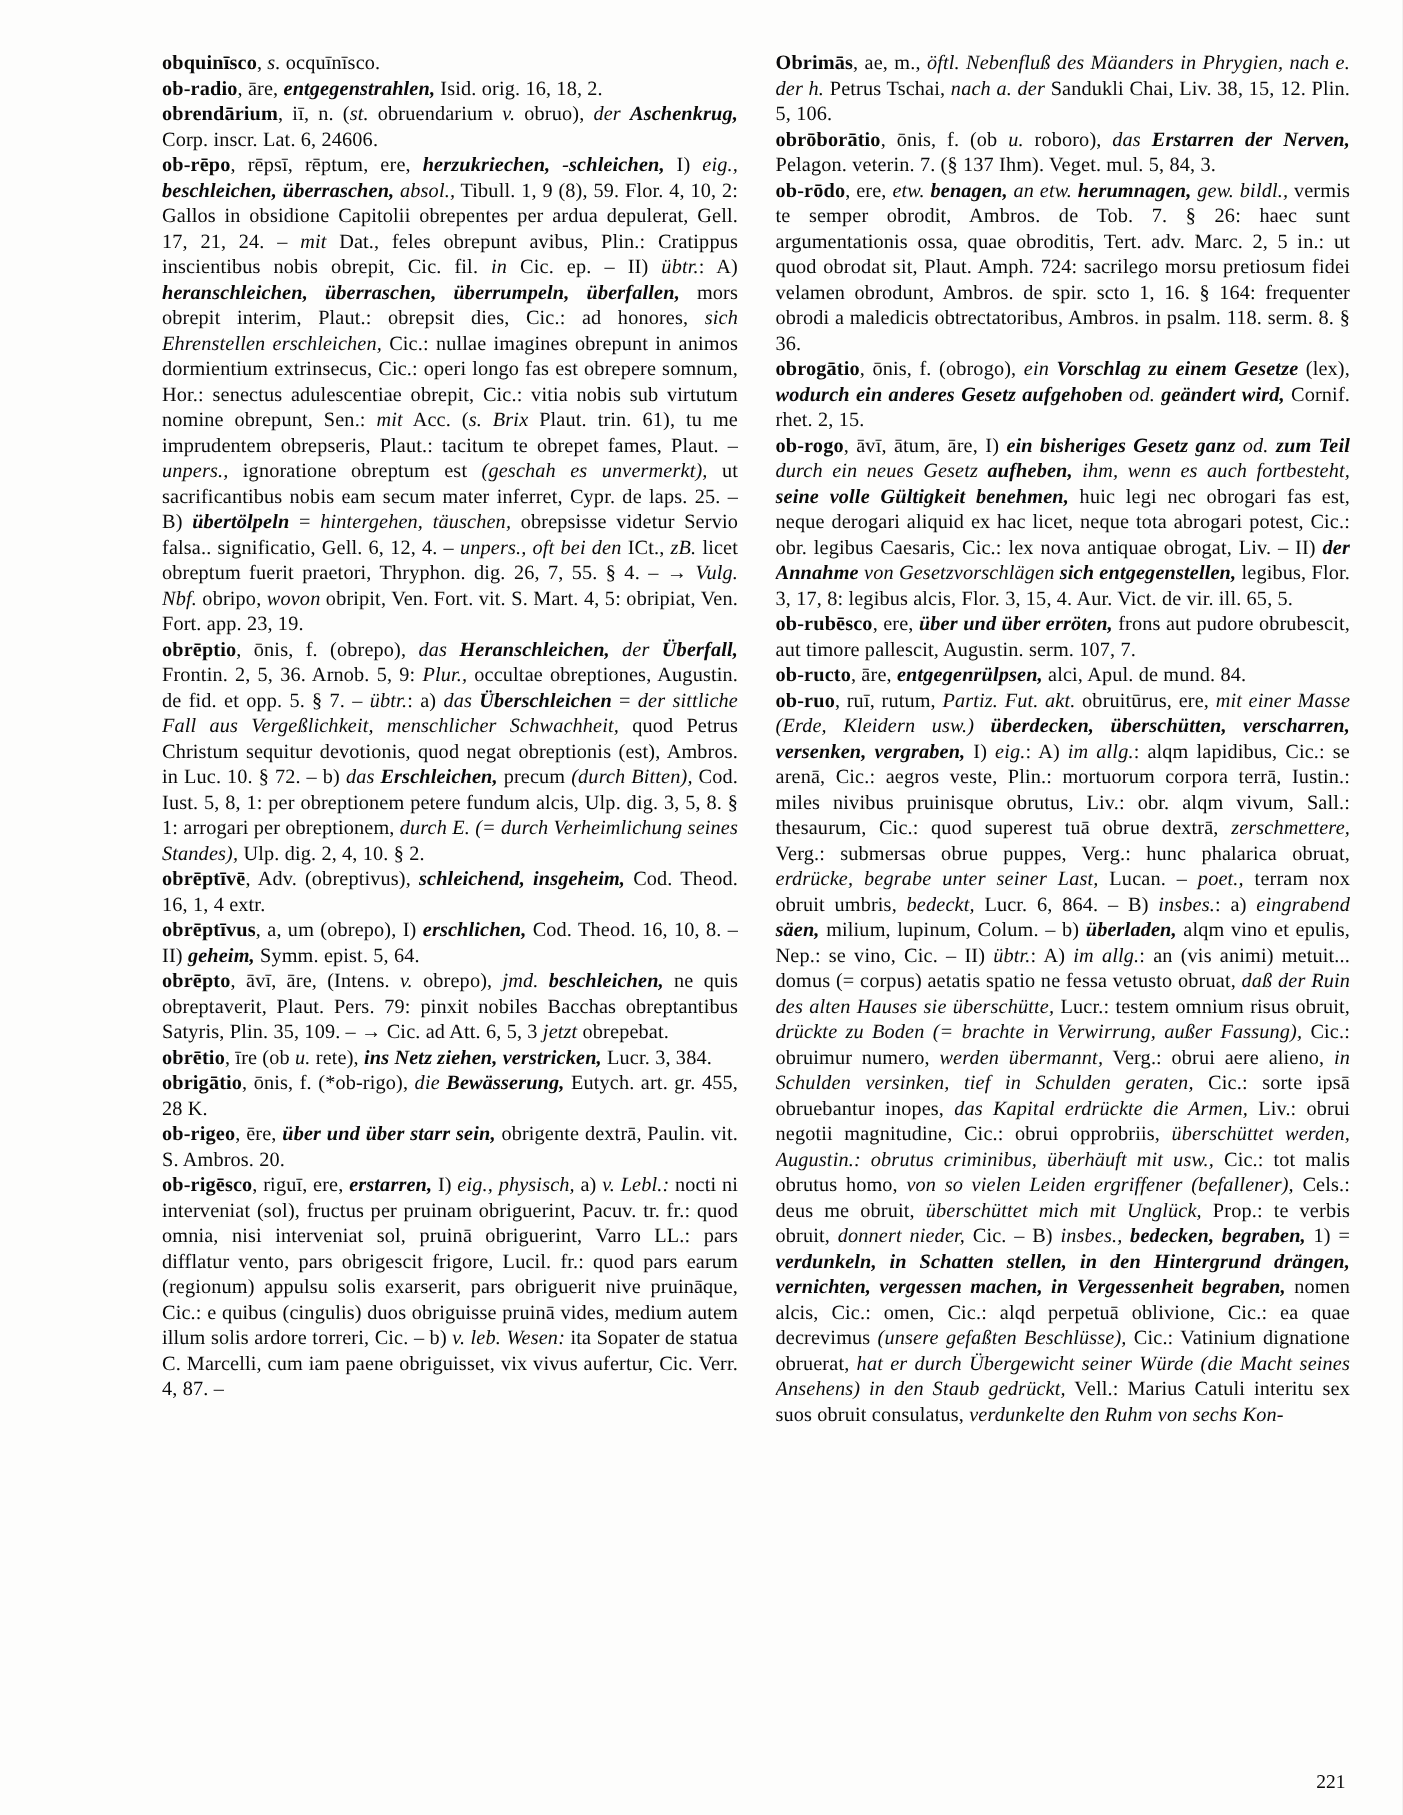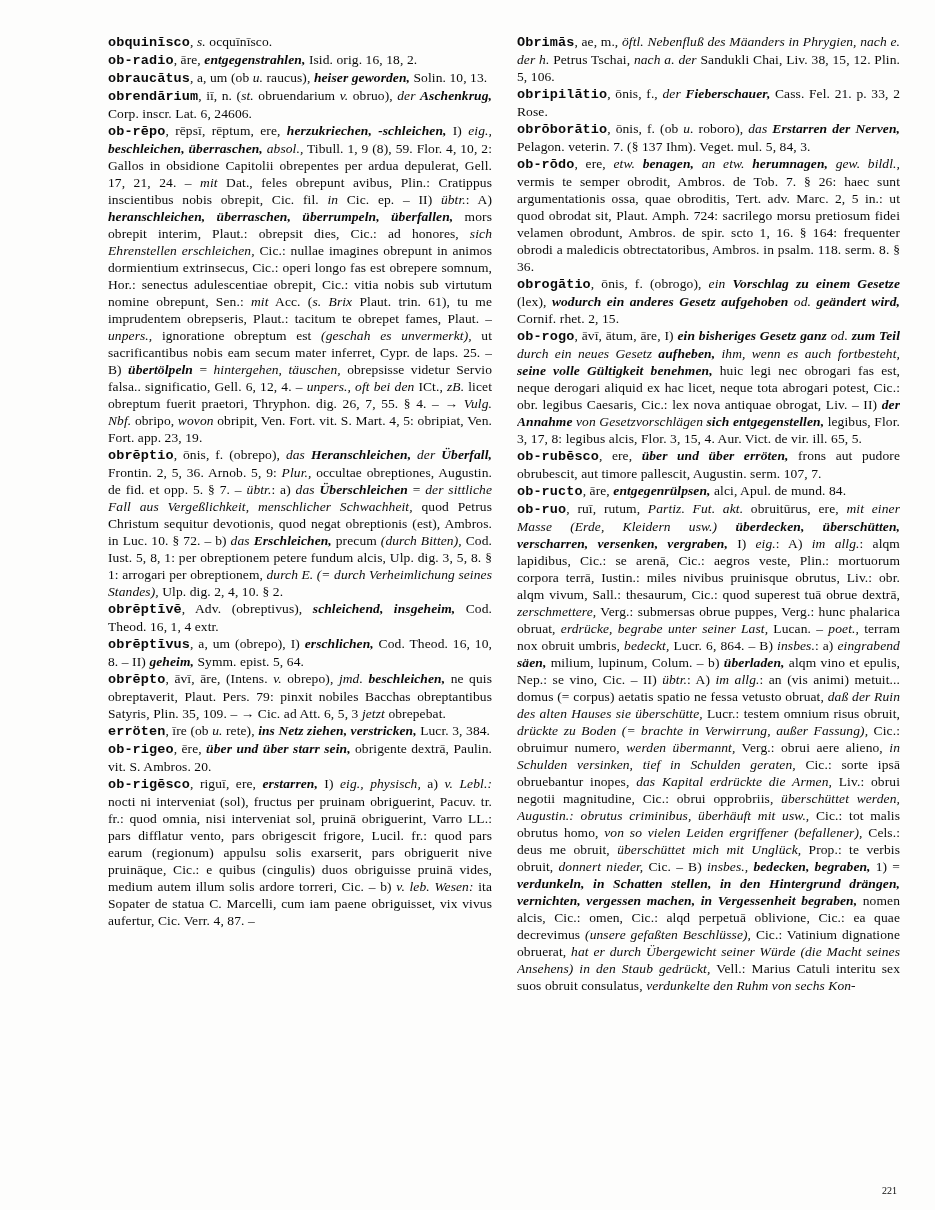--- a/index.html
+++ b/index.html
@@ -18,51 +18,50 @@
     overflow:hidden;
     text-align:justify;
     font-size:13.5px;
     line-height:17px;
     letter-spacing:0.1px;
   }
   .col-left{left:108px;width:384px;}
   .col-right{left:517px;width:383px;}
   .entry{margin:0;padding:0;}
   .s-r{font-weight:400;font-style:normal;}
-  .s-b{font-weight:700;font-style:normal;font-family:Liberation Mono, monospace;}
+  .s-b{font-weight:700;font-style:normal;}
   .s-i{font-weight:400;font-style:italic;}
   .s-bi{font-weight:700;font-style:italic;}
   .page-number{
     position:absolute;
     right:38px;bottom:14px;
-    font-size:10px;
+    font-size:13px;
     color:#0a0a0a;
   }
 </style>
 </head>
 <body>
 
 <div class="page">
   <div class="col col-left">
       <p class="entry"><span class="s-b">obquinīsco</span><span class="s-r">, </span><span class="s-i">s.</span><span class="s-r"> ocquīnīsco.</span></p>
       <p class="entry"><span class="s-b">ob-radio</span><span class="s-r">, āre, </span><span class="s-bi">entgegenstrahlen,</span><span class="s-r"> Isid. orig. 16, 18, 2.</span></p>
-      <p class="entry"><span class="s-b">obraucātus</span><span class="s-r">, a, um (ob </span><span class="s-i">u.</span><span class="s-r"> raucus), </span><span class="s-bi">heiser geworden,</span><span class="s-r"> Solin. 10, 13.</span></p>
       <p class="entry"><span class="s-b">obrendārium</span><span class="s-r">, iī, n. (</span><span class="s-i">st.</span><span class="s-r"> obruendarium </span><span class="s-i">v.</span><span class="s-r"> obruo), </span><span class="s-i">der</span><span class="s-r"> </span><span class="s-bi">Aschenkrug,</span><span class="s-r"> Corp. inscr. Lat. 6, 24606.</span></p>
       <p class="entry"><span class="s-b">ob-rēpo</span><span class="s-r">, rēpsī, rēptum, ere, </span><span class="s-bi">herzukriechen, -schleichen,</span><span class="s-r"> I) </span><span class="s-i">eig.,</span><span class="s-r"> </span><span class="s-bi">beschleichen, überraschen,</span><span class="s-r"> </span><span class="s-i">absol.,</span><span class="s-r"> Tibull. 1, 9 (8), 59. Flor. 4, 10, 2: Gallos in obsidione Capitolii obrepentes per ardua depulerat, Gell. 17, 21, 24. – </span><span class="s-i">mit</span><span class="s-r"> Dat., feles obrepunt avibus, Plin.: Cratippus inscientibus nobis obrepit, Cic. fil. </span><span class="s-i">in</span><span class="s-r"> Cic. ep. – II) </span><span class="s-i">übtr.</span><span class="s-r">: A) </span><span class="s-bi">heranschleichen, überraschen, überrumpeln, überfallen,</span><span class="s-r"> mors obrepit interim, Plaut.: obrepsit dies, Cic.: ad honores, </span><span class="s-i">sich Ehrenstellen erschleichen,</span><span class="s-r"> Cic.: nullae imagines obrepunt in animos dormientium extrinsecus, Cic.: operi longo fas est obrepere somnum, Hor.: senectus adulescentiae obrepit, Cic.: vitia nobis sub virtutum nomine obrepunt, Sen.: </span><span class="s-i">mit</span><span class="s-r"> Acc. (</span><span class="s-i">s. Brix</span><span class="s-r"> Plaut. trin. 61), tu me imprudentem obrepseris, Plaut.: tacitum te obrepet fames, Plaut. – </span><span class="s-i">unpers.,</span><span class="s-r"> ignoratione obreptum est </span><span class="s-i">(geschah es unvermerkt),</span><span class="s-r"> ut sacrificantibus nobis eam secum mater inferret, Cypr. de laps. 25. – B) </span><span class="s-bi">übertölpeln</span><span class="s-r"> = </span><span class="s-i">hintergehen, täuschen,</span><span class="s-r"> obrepsisse videtur Servio falsa.. significatio, Gell. 6, 12, 4. – </span><span class="s-i">unpers., oft bei den</span><span class="s-r"> ICt., </span><span class="s-i">zB.</span><span class="s-r"> licet obreptum fuerit praetori, Thryphon. dig. 26, 7, 55. § 4. – → </span><span class="s-i">Vulg. Nbf.</span><span class="s-r"> obripo, </span><span class="s-i">wovon</span><span class="s-r"> obripit, Ven. Fort. vit. S. Mart. 4, 5: obripiat, Ven. Fort. app. 23, 19.</span></p>
       <p class="entry"><span class="s-b">obrēptio</span><span class="s-r">, ōnis, f. (obrepo), </span><span class="s-i">das</span><span class="s-r"> </span><span class="s-bi">Heranschleichen,</span><span class="s-r"> </span><span class="s-i">der</span><span class="s-r"> </span><span class="s-bi">Überfall,</span><span class="s-r"> Frontin. 2, 5, 36. Arnob. 5, 9: </span><span class="s-i">Plur.,</span><span class="s-r"> occultae obreptiones, Augustin. de fid. et opp. 5. § 7. – </span><span class="s-i">übtr.</span><span class="s-r">: a) </span><span class="s-i">das</span><span class="s-r"> </span><span class="s-bi">Überschleichen</span><span class="s-r"> = </span><span class="s-i">der sittliche Fall aus Vergeßlichkeit, menschlicher Schwachheit,</span><span class="s-r"> quod Petrus Christum sequitur devotionis, quod negat obreptionis (est), Ambros. in Luc. 10. § 72. – b) </span><span class="s-i">das</span><span class="s-r"> </span><span class="s-bi">Erschleichen,</span><span class="s-r"> precum </span><span class="s-i">(durch Bitten),</span><span class="s-r"> Cod. Iust. 5, 8, 1: per obreptionem petere fundum alcis, Ulp. dig. 3, 5, 8. § 1: arrogari per obreptionem, </span><span class="s-i">durch E. (= durch Verheimlichung seines Standes),</span><span class="s-r"> Ulp. dig. 2, 4, 10. § 2.</span></p>
       <p class="entry"><span class="s-b">obrēptīvē</span><span class="s-r">, Adv. (obreptivus), </span><span class="s-bi">schleichend, insgeheim,</span><span class="s-r"> Cod. Theod. 16, 1, 4 extr.</span></p>
       <p class="entry"><span class="s-b">obrēptīvus</span><span class="s-r">, a, um (obrepo), I) </span><span class="s-bi">erschlichen,</span><span class="s-r"> Cod. Theod. 16, 10, 8. – II) </span><span class="s-bi">geheim,</span><span class="s-r"> Symm. epist. 5, 64.</span></p>
       <p class="entry"><span class="s-b">obrēpto</span><span class="s-r">, āvī, āre, (Intens. </span><span class="s-i">v.</span><span class="s-r"> obrepo), </span><span class="s-i">jmd.</span><span class="s-r"> </span><span class="s-bi">beschleichen,</span><span class="s-r"> ne quis obreptaverit, Plaut. Pers. 79: pinxit nobiles Bacchas obreptantibus Satyris, Plin. 35, 109. – → Cic. ad Att. 6, 5, 3 </span><span class="s-i">jetzt</span><span class="s-r"> obrepebat.</span></p>
-      <p class="entry"><span class="s-b">erröten</span><span class="s-r">, īre (ob </span><span class="s-i">u.</span><span class="s-r"> rete), </span><span class="s-bi">ins Netz ziehen, verstricken,</span><span class="s-r"> Lucr. 3, 384.</span></p>
+      <p class="entry"><span class="s-b">obrētio</span><span class="s-r">, īre (ob </span><span class="s-i">u.</span><span class="s-r"> rete), </span><span class="s-bi">ins Netz ziehen, verstricken,</span><span class="s-r"> Lucr. 3, 384.</span></p>
+      <p class="entry"><span class="s-b">obrigātio</span><span class="s-r">, ōnis, f. (*ob-rigo), </span><span class="s-i">die</span><span class="s-r"> </span><span class="s-bi">Bewässerung,</span><span class="s-r"> Eutych. art. gr. 455, 28 K.</span></p>
       <p class="entry"><span class="s-b">ob-rigeo</span><span class="s-r">, ēre, </span><span class="s-bi">über und über starr sein,</span><span class="s-r"> obrigente dextrā, Paulin. vit. S. Ambros. 20.</span></p>
       <p class="entry"><span class="s-b">ob-rigēsco</span><span class="s-r">, riguī, ere, </span><span class="s-bi">erstarren,</span><span class="s-r"> I) </span><span class="s-i">eig., physisch,</span><span class="s-r"> a) </span><span class="s-i">v. Lebl.:</span><span class="s-r"> nocti ni interveniat (sol), fructus per pruinam obriguerint, Pacuv. tr. fr.: quod omnia, nisi interveniat sol, pruinā obriguerint, Varro LL.: pars difflatur vento, pars obrigescit frigore, Lucil. fr.: quod pars earum (regionum) appulsu solis exarserit, pars obriguerit nive pruināque, Cic.: e quibus (cingulis) duos obriguisse pruinā vides, medium autem illum solis ardore torreri, Cic. – b) </span><span class="s-i">v. leb. Wesen:</span><span class="s-r"> ita Sopater de statua C. Marcelli, cum iam paene obriguisset, vix vivus aufertur, Cic. Verr. 4, 87. –</span></p>
     </div>
   <div class="col col-right">
       <p class="entry"><span class="s-b">Obrimās</span><span class="s-r">, ae, m., </span><span class="s-i">öftl. Nebenfluß des Mäanders in Phrygien, nach e. der h.</span><span class="s-r"> Petrus Tschai, </span><span class="s-i">nach a. der</span><span class="s-r"> Sandukli Chai, Liv. 38, 15, 12. Plin. 5, 106.</span></p>
-      <p class="entry"><span class="s-b">obripilātio</span><span class="s-r">, ōnis, f., </span><span class="s-i">der</span><span class="s-r"> </span><span class="s-bi">Fieberschauer,</span><span class="s-r"> Cass. Fel. 21. p. 33, 2 Rose.</span></p>
       <p class="entry"><span class="s-b">obrōborātio</span><span class="s-r">, ōnis, f. (ob </span><span class="s-i">u.</span><span class="s-r"> roboro), </span><span class="s-i">das</span><span class="s-r"> </span><span class="s-bi">Erstarren der Nerven,</span><span class="s-r"> Pelagon. veterin. 7. (§ 137 Ihm). Veget. mul. 5, 84, 3.</span></p>
       <p class="entry"><span class="s-b">ob-rōdo</span><span class="s-r">, ere, </span><span class="s-i">etw.</span><span class="s-r"> </span><span class="s-bi">benagen,</span><span class="s-r"> </span><span class="s-i">an etw.</span><span class="s-r"> </span><span class="s-bi">herumnagen,</span><span class="s-r"> </span><span class="s-i">gew. bildl.,</span><span class="s-r"> vermis te semper obrodit, Ambros. de Tob. 7. § 26: haec sunt argumentationis ossa, quae obroditis, Tert. adv. Marc. 2, 5 in.: ut quod obrodat sit, Plaut. Amph. 724: sacrilego morsu pretiosum fidei velamen obrodunt, Ambros. de spir. scto 1, 16. § 164: frequenter obrodi a maledicis obtrectatoribus, Ambros. in psalm. 118. serm. 8. § 36.</span></p>
       <p class="entry"><span class="s-b">obrogātio</span><span class="s-r">, ōnis, f. (obrogo), </span><span class="s-i">ein</span><span class="s-r"> </span><span class="s-bi">Vorschlag zu einem Gesetze</span><span class="s-r"> (lex), </span><span class="s-bi">wodurch ein anderes Gesetz aufgehoben</span><span class="s-r"> </span><span class="s-i">od.</span><span class="s-r"> </span><span class="s-bi">geändert wird,</span><span class="s-r"> Cornif. rhet. 2, 15.</span></p>
       <p class="entry"><span class="s-b">ob-rogo</span><span class="s-r">, āvī, ātum, āre, I) </span><span class="s-bi">ein bisheriges Gesetz ganz</span><span class="s-r"> </span><span class="s-i">od.</span><span class="s-r"> </span><span class="s-bi">zum Teil</span><span class="s-r"> </span><span class="s-i">durch ein neues Gesetz</span><span class="s-r"> </span><span class="s-bi">aufheben,</span><span class="s-r"> </span><span class="s-i">ihm, wenn es auch fortbesteht,</span><span class="s-r"> </span><span class="s-bi">seine volle Gültigkeit benehmen,</span><span class="s-r"> huic legi nec obrogari fas est, neque derogari aliquid ex hac licet, neque tota abrogari potest, Cic.: obr. legibus Caesaris, Cic.: lex nova antiquae obrogat, Liv. – II) </span><span class="s-bi">der Annahme</span><span class="s-r"> </span><span class="s-i">von Gesetzvorschlägen</span><span class="s-r"> </span><span class="s-bi">sich entgegenstellen,</span><span class="s-r"> legibus, Flor. 3, 17, 8: legibus alcis, Flor. 3, 15, 4. Aur. Vict. de vir. ill. 65, 5.</span></p>
       <p class="entry"><span class="s-b">ob-rubēsco</span><span class="s-r">, ere, </span><span class="s-bi">über und über erröten,</span><span class="s-r"> frons aut pudore obrubescit, aut timore pallescit, Augustin. serm. 107, 7.</span></p>
       <p class="entry"><span class="s-b">ob-ructo</span><span class="s-r">, āre, </span><span class="s-bi">entgegenrülpsen,</span><span class="s-r"> alci, Apul. de mund. 84.</span></p>
       <p class="entry"><span class="s-b">ob-ruo</span><span class="s-r">, ruī, rutum, </span><span class="s-i">Partiz. Fut. akt.</span><span class="s-r"> obruitūrus, ere, </span><span class="s-i">mit einer Masse (Erde, Kleidern usw.)</span><span class="s-r"> </span><span class="s-bi">überdecken, überschütten, verscharren, versenken, vergraben,</span><span class="s-r"> I) </span><span class="s-i">eig.</span><span class="s-r">: A) </span><span class="s-i">im allg.</span><span class="s-r">: alqm lapidibus, Cic.: se arenā, Cic.: aegros veste, Plin.: mortuorum corpora terrā, Iustin.: miles nivibus pruinisque obrutus, Liv.: obr. alqm vivum, Sall.: thesaurum, Cic.: quod superest tuā obrue dextrā, </span><span class="s-i">zerschmettere,</span><span class="s-r"> Verg.: submersas obrue puppes, Verg.: hunc phalarica obruat, </span><span class="s-i">erdrücke, begrabe unter seiner Last,</span><span class="s-r"> Lucan. – </span><span class="s-i">poet.,</span><span class="s-r"> terram nox obruit umbris, </span><span class="s-i">bedeckt,</span><span class="s-r"> Lucr. 6, 864. – B) </span><span class="s-i">insbes.</span><span class="s-r">: a) </span><span class="s-i">eingrabend</span><span class="s-r"> </span><span class="s-bi">säen,</span><span class="s-r"> milium, lupinum, Colum. – b) </span><span class="s-bi">überladen,</span><span class="s-r"> alqm vino et epulis, Nep.: se vino, Cic. – II) </span><span class="s-i">übtr.</span><span class="s-r">: A) </span><span class="s-i">im allg.</span><span class="s-r">: an (vis animi) metuit... domus (= corpus) aetatis spatio ne fessa vetusto obruat, </span><span class="s-i">daß der Ruin des alten Hauses sie überschütte,</span><span class="s-r"> Lucr.: testem omnium risus obruit, </span><span class="s-i">drückte zu Boden (= brachte in Verwirrung, außer Fassung),</span><span class="s-r"> Cic.: obruimur numero, </span><span class="s-i">werden übermannt,</span><span class="s-r"> Verg.: obrui aere alieno, </span><span class="s-i">in Schulden versinken, tief in Schulden geraten,</span><span class="s-r"> Cic.: sorte ipsā obruebantur inopes, </span><span class="s-i">das Kapital erdrückte die Armen,</span><span class="s-r"> Liv.: obrui negotii magnitudine, Cic.: obrui opprobriis, </span><span class="s-i">überschüttet werden, Augustin.: obrutus criminibus, überhäuft mit usw.,</span><span class="s-r"> Cic.: tot malis obrutus homo, </span><span class="s-i">von so vielen Leiden ergriffener (befallener),</span><span class="s-r"> Cels.: deus me obruit, </span><span class="s-i">überschüttet mich mit Unglück,</span><span class="s-r"> Prop.: te verbis obruit, </span><span class="s-i">donnert nieder,</span><span class="s-r"> Cic. – B) </span><span class="s-i">insbes.,</span><span class="s-r"> </span><span class="s-bi">bedecken, begraben,</span><span class="s-r"> 1) = </span><span class="s-bi">verdunkeln, in Schatten stellen, in den Hintergrund drängen, vernichten, vergessen machen, in Vergessenheit begraben,</span><span class="s-r"> nomen alcis, Cic.: omen, Cic.: alqd perpetuā oblivione, Cic.: ea quae decrevimus </span><span class="s-i">(unsere gefaßten Beschlüsse),</span><span class="s-r"> Cic.: Vatinium dignatione obruerat, </span><span class="s-i">hat er durch Übergewicht seiner Würde (die Macht seines Ansehens) in den Staub gedrückt,</span><span class="s-r"> Vell.: Marius Catuli interitu sex suos obruit consulatus, </span><span class="s-i">verdunkelte den Ruhm von sechs Kon-</span></p>
     </div>
   <div class="page-number">221</div>
 </div>

